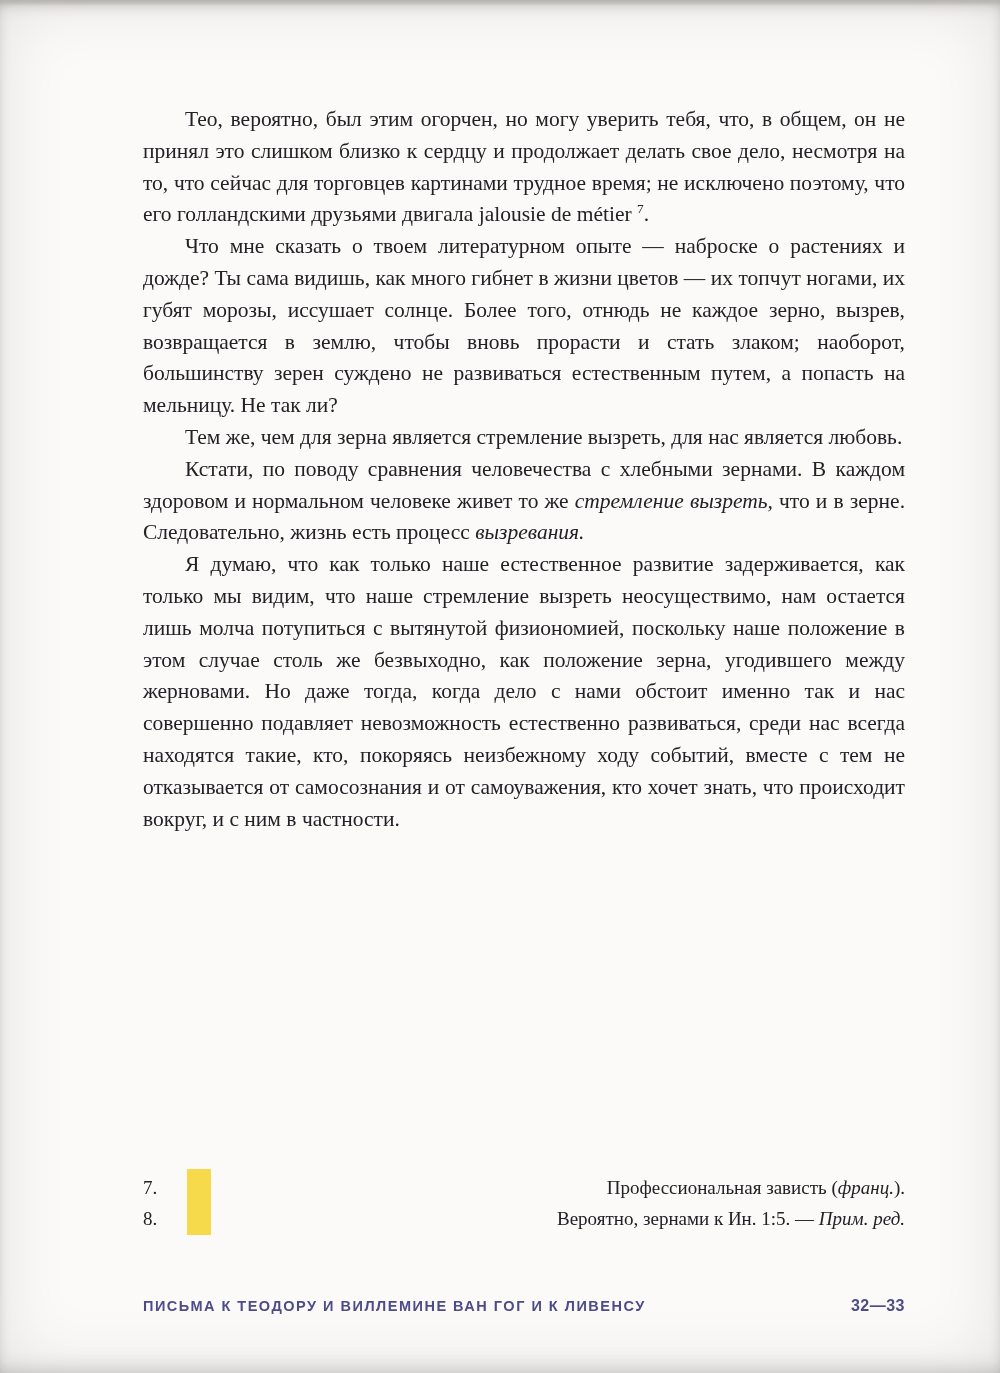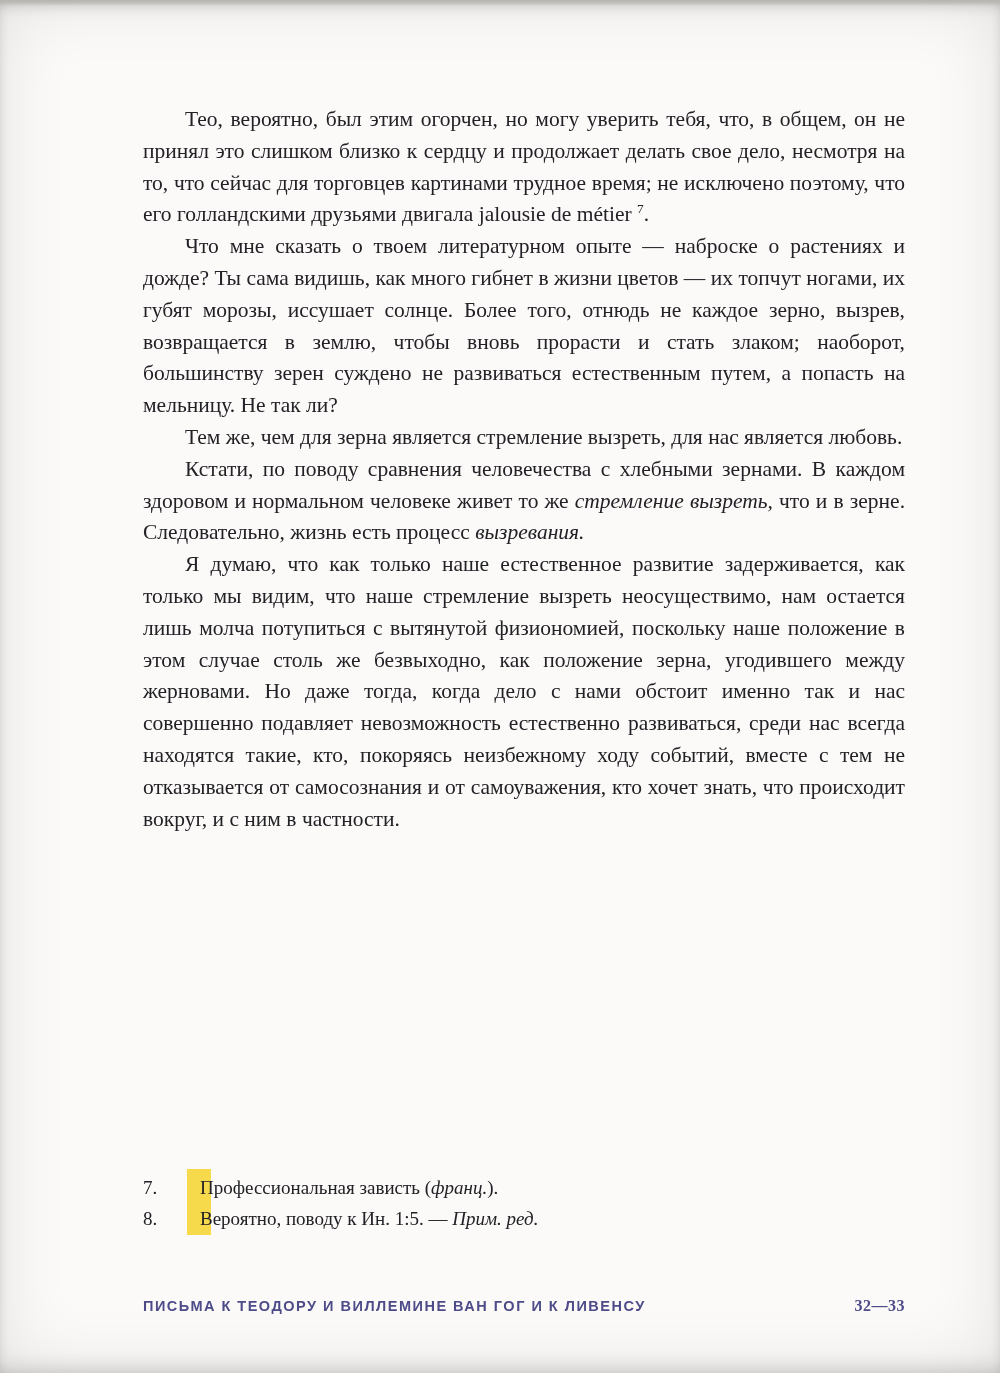--- a/index.html
+++ b/index.html
@@ -60,20 +60,21 @@
     z-index: 1;
     display: flex;
     align-items: baseline;
   }
   .fn-num {
     width: 57px;
     flex: 0 0 57px;
   }
   .fn-text {
     flex: 1;
+    text-align: right;
   }
   .highlight-mark {
     position: absolute;
     left: 44px;
     top: -3px;
     width: 24px;
     height: 66px;
     background: var(--highlight-color, #f6d32e);
     opacity: 0.85;
     z-index: 0;
@@ -92,21 +93,20 @@
   }
   .running-title {
     font-size: 14.5px;
     font-weight: bold;
     letter-spacing: 1.5px;
   }
   .page-numbers {
     font-size: 16px;
     font-weight: 600;
     letter-spacing: 0.5px;
-    font-family: Liberation Serif, serif;
   }
 </style>
 </head>
 <body>
 
 <div class="page">
 
   <div class="text-block">
       <p class="para"><span>Тео, вероятно, был этим огорчен, но могу уверить тебя, что, в общем, он не принял это слишком близко к сердцу и продолжает делать свое дело, несмотря на то, что сейчас для торговцев картинами трудное время; не исключено поэтому, что его голландскими друзьями двигала jalousie de métier </span><sup>7</sup><span>.</span></p>
       <p class="para"><span>Что мне сказать о твоем литературном опыте — наброске о растениях и дожде? Ты сама видишь, как много гибнет в жизни цветов — их топчут ногами, их губят морозы, иссушает солнце. Более того, отнюдь не каждое зерно, вызрев, возвращается в землю, чтобы вновь прорасти и стать злаком; наоборот, большинству зерен суждено не развиваться естественным путем, а попасть на мельницу. Не так ли?</span></p>
@@ -117,21 +117,21 @@
 
   <div class="footnotes">
     <div class="highlight-mark"></div>
 
   <div class="footnote-row">
         <span class="fn-num">7.</span>
         <span class="fn-text"><span>Профессиональная зависть (</span><em>франц.</em><span>).</span></span>
       </div>
       <div class="footnote-row">
         <span class="fn-num">8.</span>
-        <span class="fn-text"><span>Вероятно, поводу к Ин. 1:5. — </span><em>Прим. ред.</em></span>
+        <span class="fn-text"><span>Вероятно, зернами к Ин. 1:5. — </span><em>Прим. ред.</em></span>
       </div>
     </div>
 
   <div class="footer">
     <span class="running-title">ПИСЬМА К ТЕОДОРУ И ВИЛЛЕМИНЕ ВАН ГОГ И К ЛИВЕНСУ</span>
     <span class="page-numbers">32—33</span>
   </div>
 
 </div>
 

